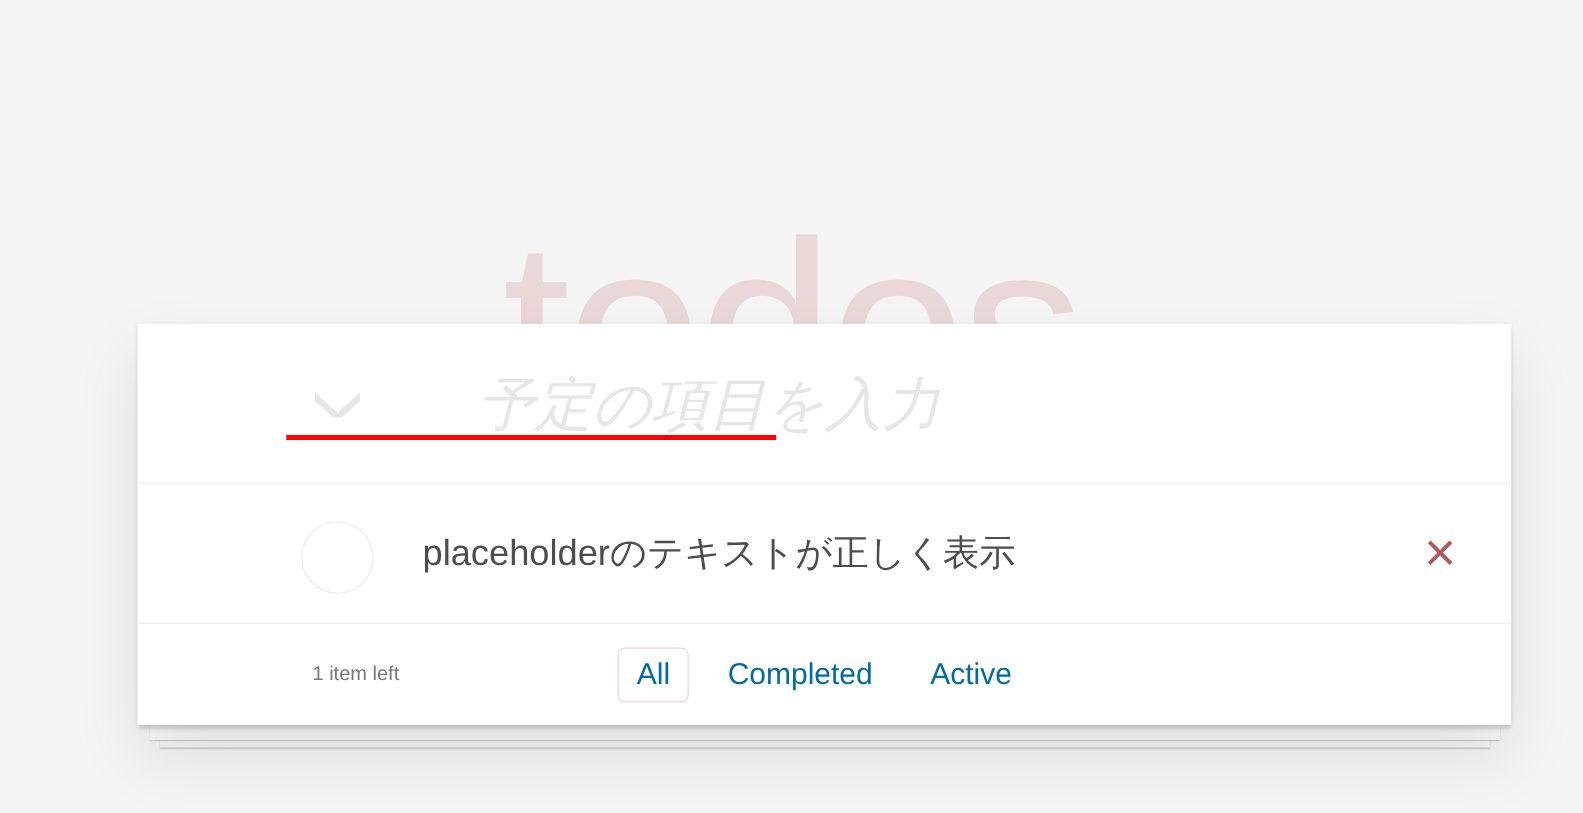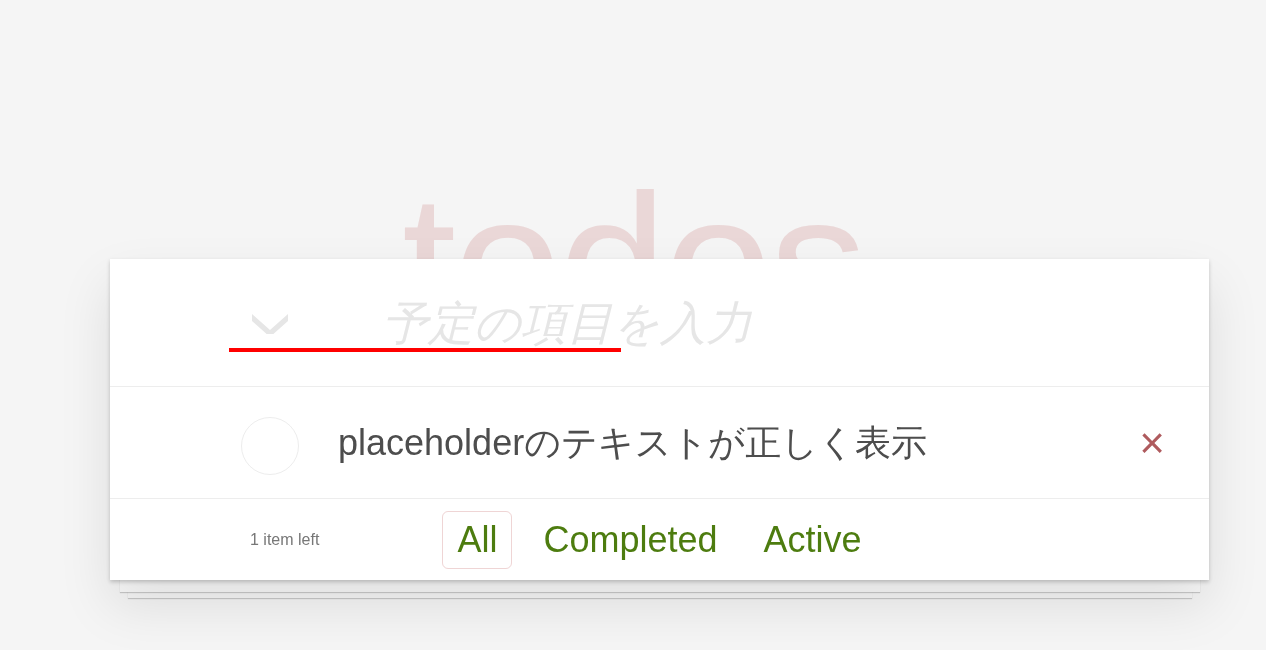--- a/index.html
+++ b/index.html
@@ -137,21 +137,21 @@
     -webkit-appearance: none;
   }
   .todo-label {
     position: absolute;
     left: 228px;
     top: 0;
     right: 110px;
     height: 112px;
     display: flex;
     align-items: center;
-    font-size: 36px;
+    font-size: 29px;
     font-weight: 300;
     color: #4d4d4d;
     white-space: nowrap;
     overflow: hidden;
   }
   .todo-destroy {
     position: absolute;
     right: 31px;
     top: 30px;
     width: 52px;
@@ -193,23 +193,23 @@
     display: flex;
     align-items: center;
     justify-content: center;
     list-style: none;
     margin: 0;
     padding: 0;
   }
   #filters li { margin: 0 8px; }
   #filters a {
     display: inline-block;
-    color: #4d7c0f;
+    color: #0369a1;
     text-decoration: none;
-    font-size: 36px;
+    font-size: 24px;
     font-weight: 300;
     padding: 7px 14px;
     border: 1px solid transparent;
     border-radius: 6px;
     white-space: nowrap;
   }
   #filters a.selected { border-color: rgba(175,47,47,0.2); }
 </style>
 </head>
 <body>

